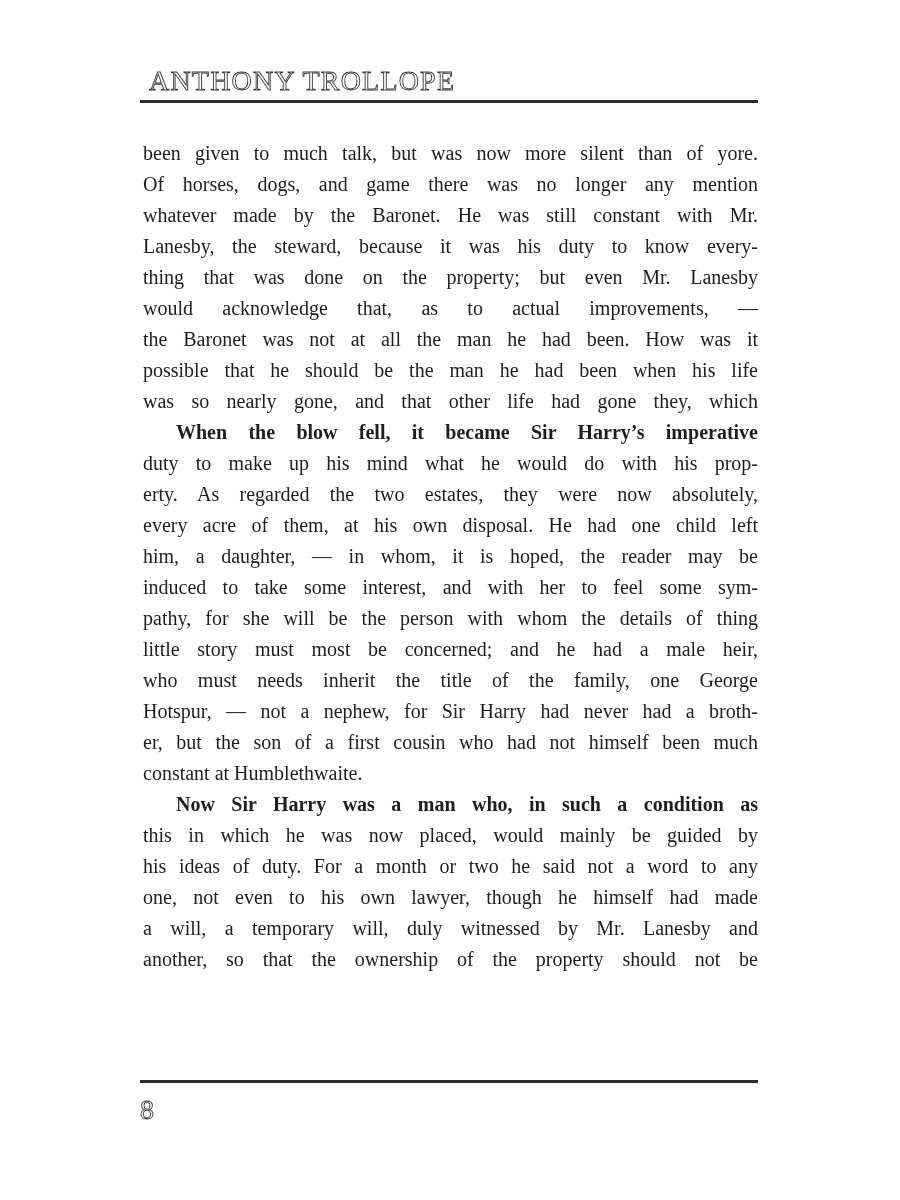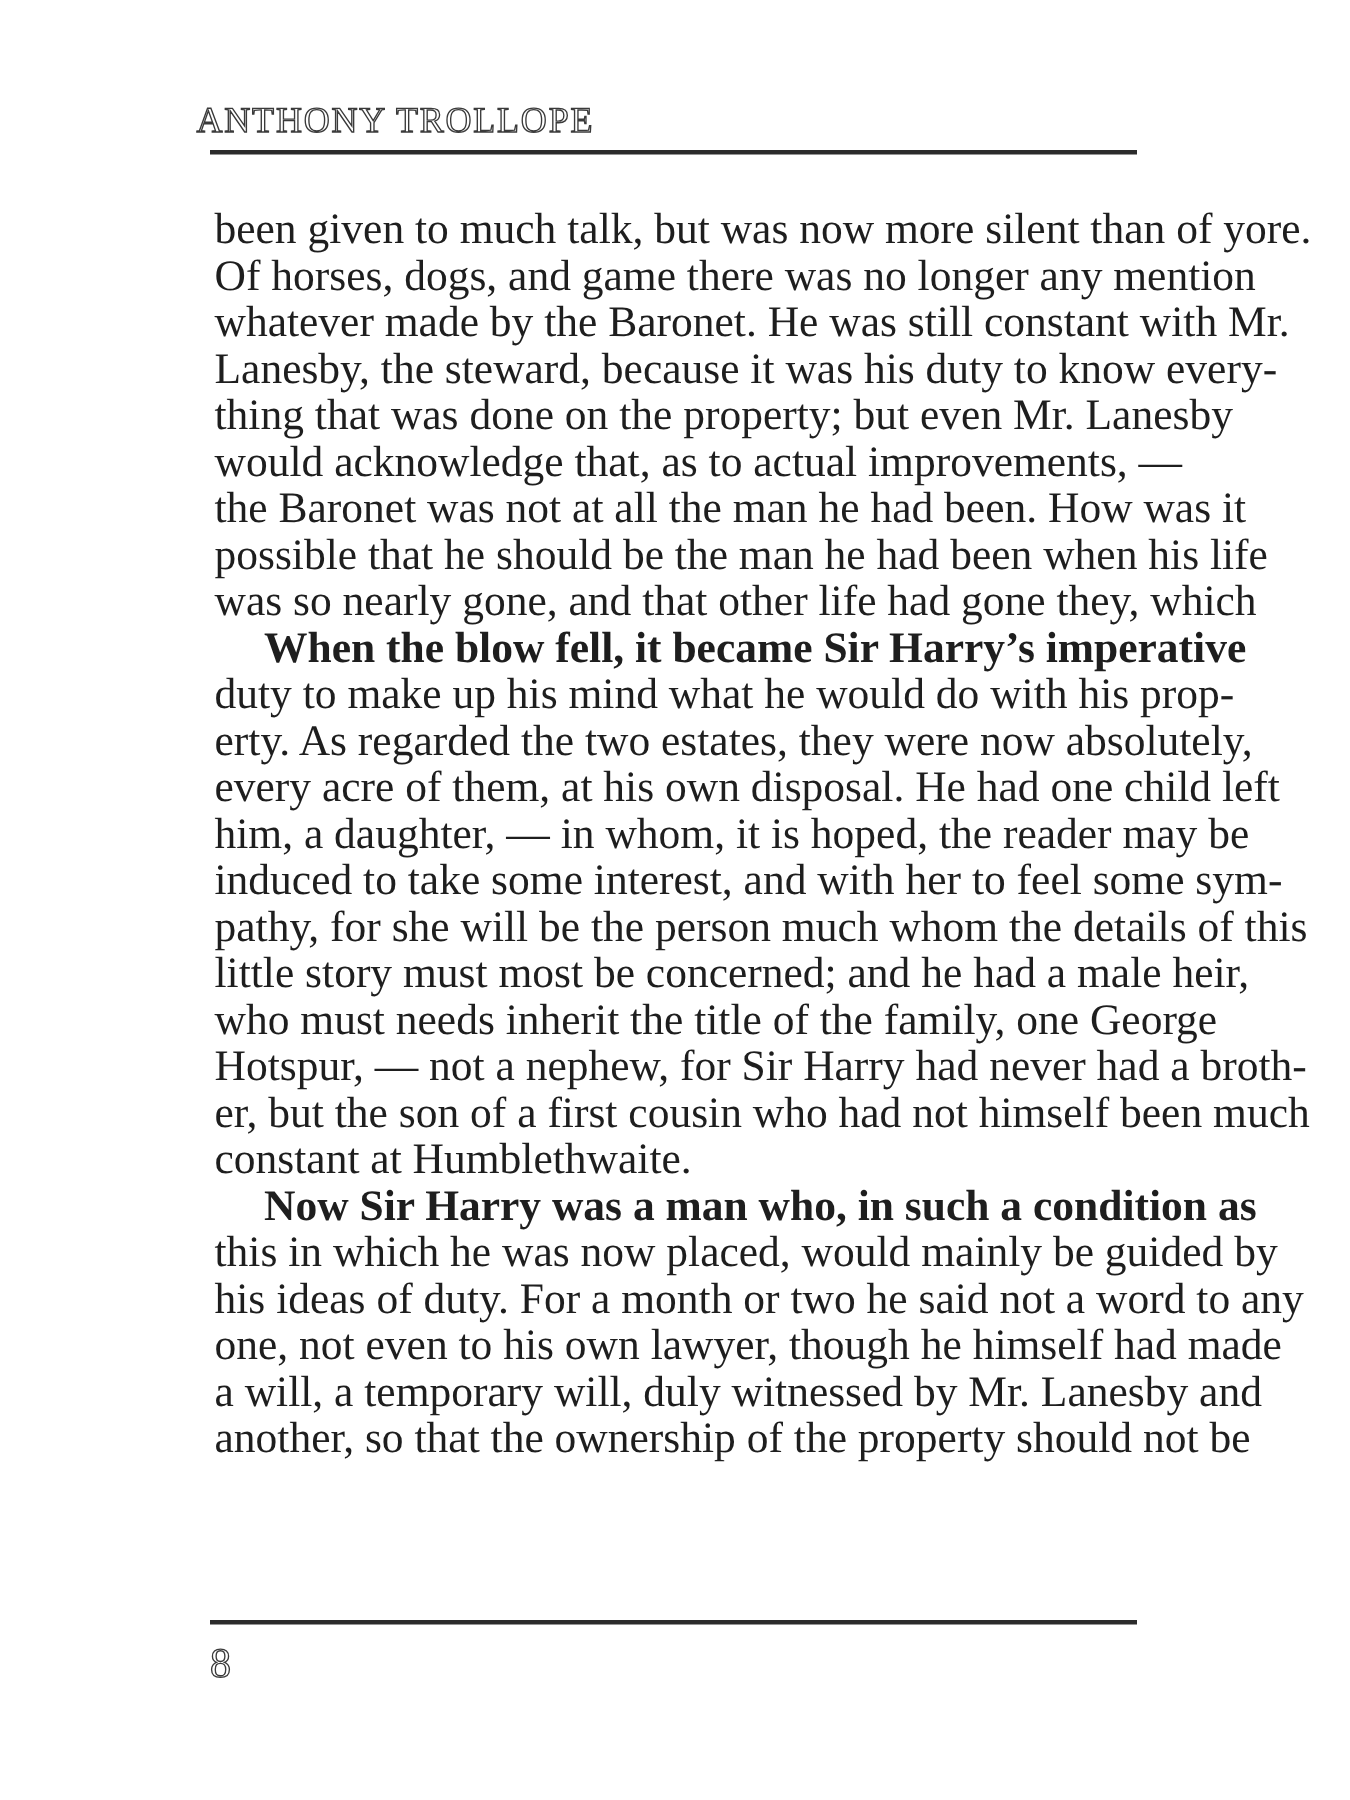--- a/index.html
+++ b/index.html
@@ -9,45 +9,45 @@
   }
   body {
     width: 900px;
     height: 1200px;
     position: relative;
     overflow: hidden;
     color: #1c1c1c;
   }
   .running-head {
     position: absolute;
-    left: 131px;
+    left: 149px;
     top: 64px;
     font-family: "Liberation Serif", "DejaVu Serif", serif;
-    font-size: 24px;
+    font-size: 28px;
     letter-spacing: 1.2px;
     color: #ffffff;
     -webkit-text-stroke: 0.9px #3a3a3a;
     line-height: 34px;
     white-space: nowrap;
   }
   .head-rule {
     position: absolute;
     left: 140px;
     top: 100px;
     width: 618px;
     height: 3px;
     background: #2b2b2b;
   }
   .text-block {
     position: absolute;
     left: 143px;
     top: 138px;
     width: 615px;
     font-family: "Liberation Serif", "DejaVu Serif", serif;
-    font-size: 29px;
+    font-size: 20px;
     line-height: 31px;
     color: #1e1e1e;
   }
   .line {
     display: block;
     height: 31px;
     white-space: nowrap;
     text-align: justify;
     text-align-last: justify;
   }
@@ -98,21 +98,21 @@
       <span class="line">was so nearly gone, and that other life had gone they, which</span>
     </div>
 
     <div>
       <span class="line indent">When the blow fell, it became Sir Harry’s imperative</span>
       <span class="line">duty to make up his mind what he would do with his prop-</span>
       <span class="line">erty. As regarded the two estates, they were now absolutely,</span>
       <span class="line">every acre of them, at his own disposal. He had one child left</span>
       <span class="line">him, a daughter, — in whom, it is hoped, the reader may be</span>
       <span class="line">induced to take some interest, and with her to feel some sym-</span>
-      <span class="line">pathy, for she will be the person much whom the details of this</span>
+      <span class="line">pathy, for she will be the person with whom the details of thing</span>
       <span class="line">little story must most be concerned; and he had a male heir,</span>
       <span class="line">who must needs inherit the title of the family, one George</span>
       <span class="line">Hotspur, — not a nephew, for Sir Harry had never had a broth-</span>
       <span class="line">er, but the son of a first cousin who had not himself been much</span>
       <span class="line last">constant at Humblethwaite.</span>
     </div>
 
     <div>
       <span class="line indent">Now Sir Harry was a man who, in such a condition as</span>
       <span class="line">this in which he was now placed, would mainly be guided by</span>

